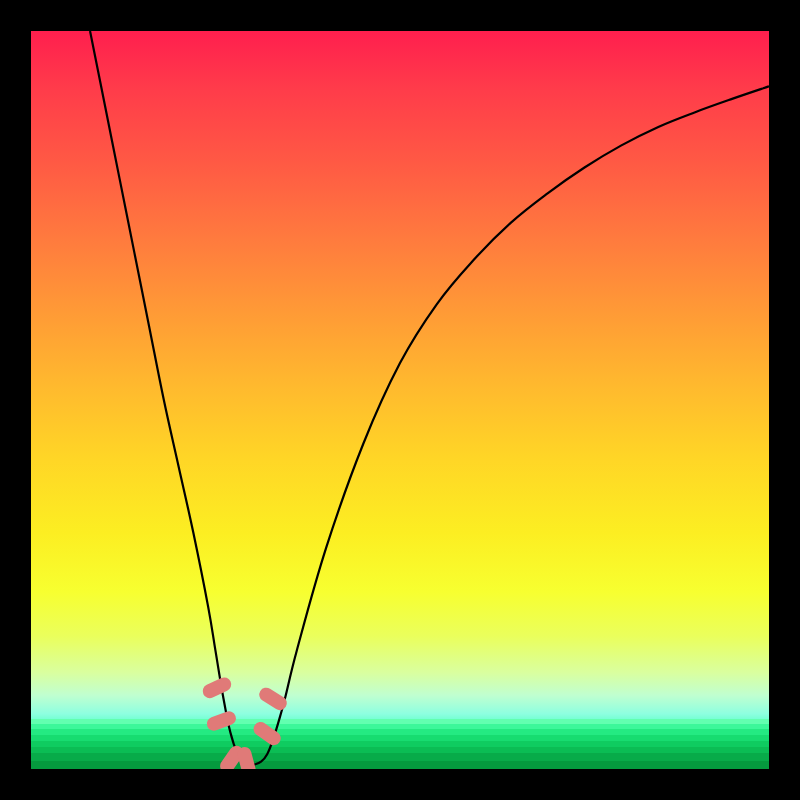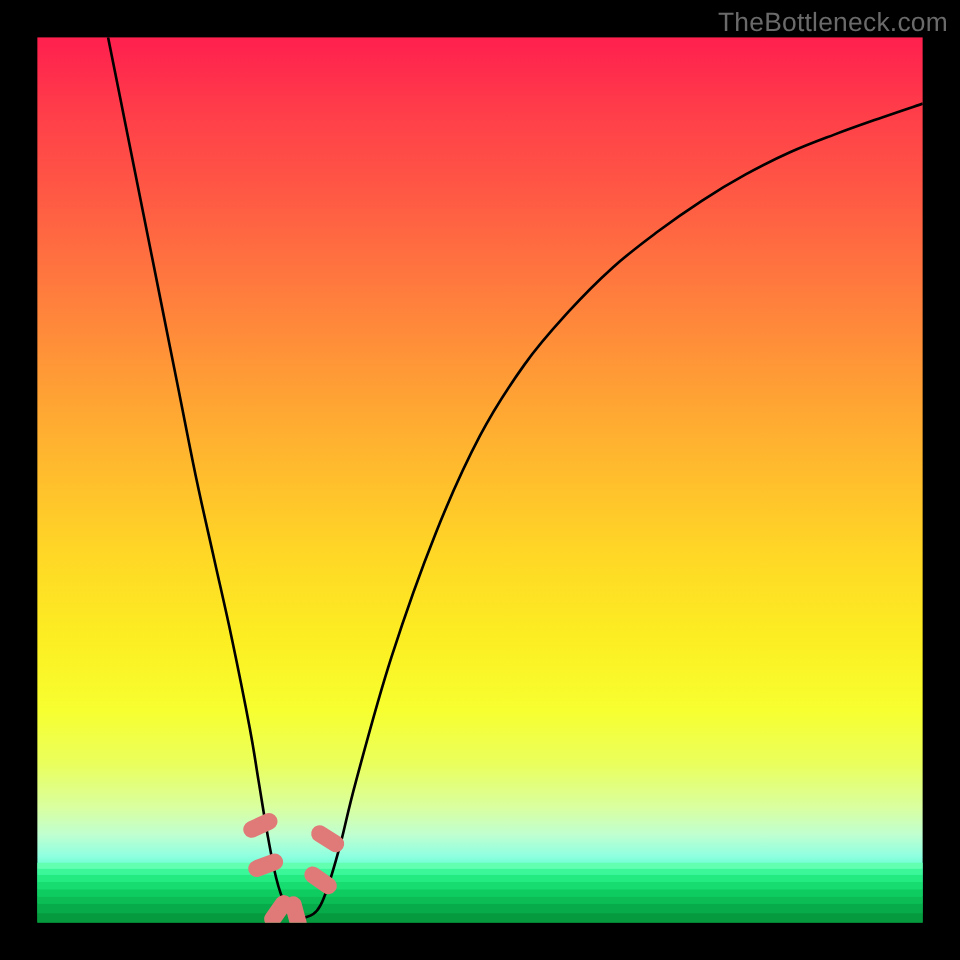--- a/index.html
+++ b/index.html
@@ -76,21 +76,20 @@
     width: 738px;
     height: 738px;
     overflow: visible;
   }
 </style>
 </head>
 <body>
 
 <div class="frame">
 
-  <div class="watermark">TheBottleneck.com</div>
 
   <div class="plot-area">
 
     <div class="gradient"></div>
 
     <div class="band" style="top:688px;height:5px;background:#62ffb0;"></div>
     <div class="band" style="top:693px;height:5px;background:#3cf79a;"></div>
     <div class="band" style="top:698px;height:6px;background:#24ea82;"></div>
     <div class="band" style="top:704px;height:6px;background:#17dc70;"></div>
     <div class="band" style="top:710px;height:6px;background:#0fcc60;"></div>

